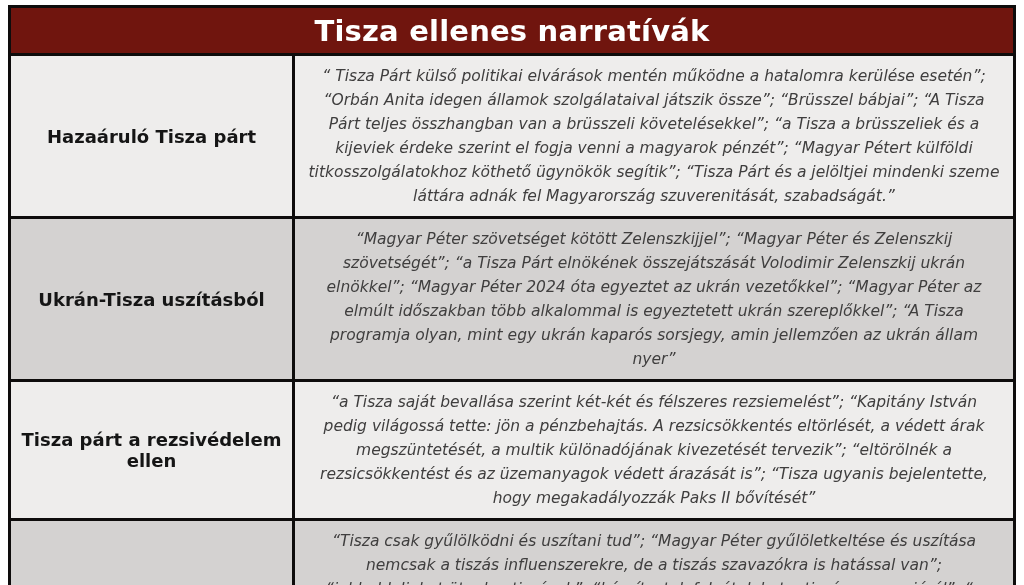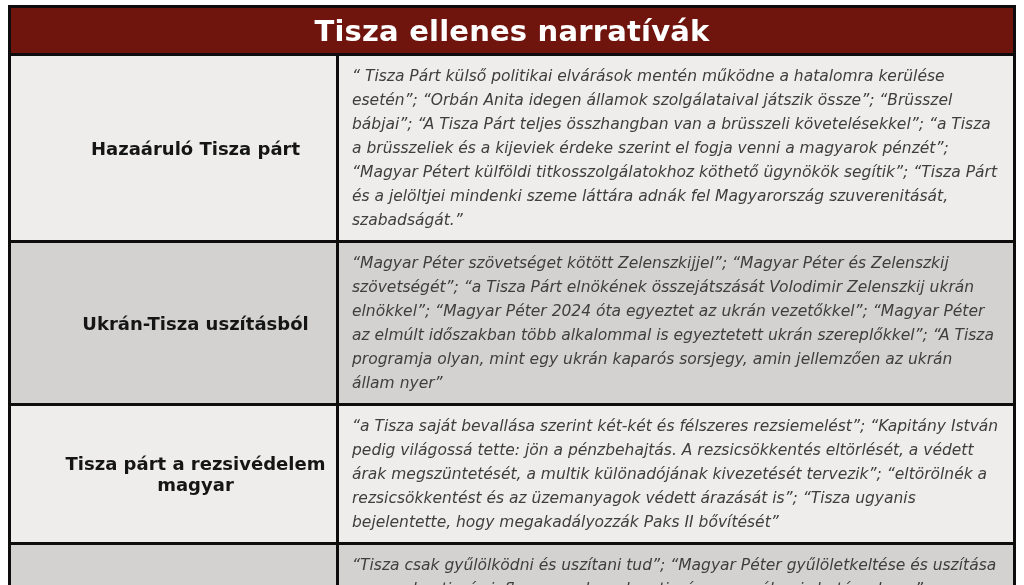--- a/index.html
+++ b/index.html
@@ -48,29 +48,28 @@
     flex: 0 0 284px;
     border-right: 3px solid var(--border, #0e0c0c);
     display: flex;
     align-items: center;
     justify-content: center;
     text-align: center;
     font-weight: bold;
     font-size: 18px;
     color: var(--label-text, #151515);
     padding: 6px 10px;
-    margin-left: 44px;
   }
   .cell-quotes {
     box-sizing: border-box;
     flex: 1 1 auto;
     display: flex;
     align-items: center;
     justify-content: center;
-    text-align: left;
+    text-align: center;
     font-style: italic;
     font-size: 15.5px;
     line-height: 24px;
     color: var(--quote-text, #3f3e3e);
     padding: 8px 13px;
   }
 </style>
 </head>
 <body style="background: rgb(255, 255, 255);">
 
@@ -84,21 +83,21 @@
     <div class="cell-label">Hazaáruló Tisza párt</div>
     <div class="cell-quotes">“ Tisza Párt külső politikai elvárások mentén működne a hatalomra kerülése esetén”; “Orbán Anita idegen államok szolgálataival játszik össze”; “Brüsszel bábjai”; “A Tisza Párt teljes összhangban van a brüsszeli követelésekkel”; “a Tisza a brüsszeliek és a kijeviek érdeke szerint el fogja venni a magyarok pénzét”; “Magyar Pétert külföldi titkosszolgálatokhoz köthető ügynökök segítik”; “Tisza Párt és a jelöltjei mindenki szeme láttára adnák fel Magyarország szuverenitását, szabadságát.”</div>
   </div>
 
   <div class="row dark r2">
     <div class="cell-label">Ukrán-Tisza uszításból</div>
     <div class="cell-quotes">“Magyar Péter szövetséget kötött Zelenszkijjel”; “Magyar Péter és Zelenszkij szövetségét”; “a Tisza Párt elnökének összejátszását Volodimir Zelenszkij ukrán elnökkel”; “Magyar Péter 2024 óta egyeztet az ukrán vezetőkkel”; “Magyar Péter az elmúlt időszakban több alkalommal is egyeztetett ukrán szereplőkkel”; “A Tisza programja olyan, mint egy ukrán kaparós sorsjegy, amin jellemzően az ukrán állam nyer”</div>
   </div>
 
   <div class="row light r3">
-    <div class="cell-label">Tisza párt a rezsivédelem magyar</div>
+    <div class="cell-label">Tisza párt a rezsivédelem ellen</div>
     <div class="cell-quotes">“a Tisza saját bevallása szerint két-két és félszeres rezsiemelést”; “Kapitány István pedig világossá tette: jön a pénzbehajtás. A rezsicsökkentés eltörlését, a védett árak megszüntetését, a multik különadójának kivezetését tervezik”; “eltörölnék a rezsicsökkentést és az üzemanyagok védett árazását is”; “Tisza ugyanis bejelentette, hogy megakadályozzák Paks II bővítését”</div>
   </div>
 
   <div class="row dark r4">
     <div class="cell-label">Erőszakos Tisza párt</div>
     <div class="cell-quotes">“Tisza csak gyűlölködni és uszítani tud”; “Magyar Péter gyűlöletkeltése és uszítása nemcsak a tiszás influenszerekre, de a tiszás szavazókra is hatással van”; “jobboldaliakat ütnek a tiszások”; “készítsetek felvételeket a tiszás agresszióról”; “a békés többség nem kér a tiszás gyűlöletkeltésből és uszításból”; “ragályos az a téboly, az az erőszakosság, amit Magyar Péter a magyar politikába hozott”; “Magyar Péter saját feleségével szemben tanúsított erőszakos magatartásáról”</div>
   </div>
 
 </div>
 

